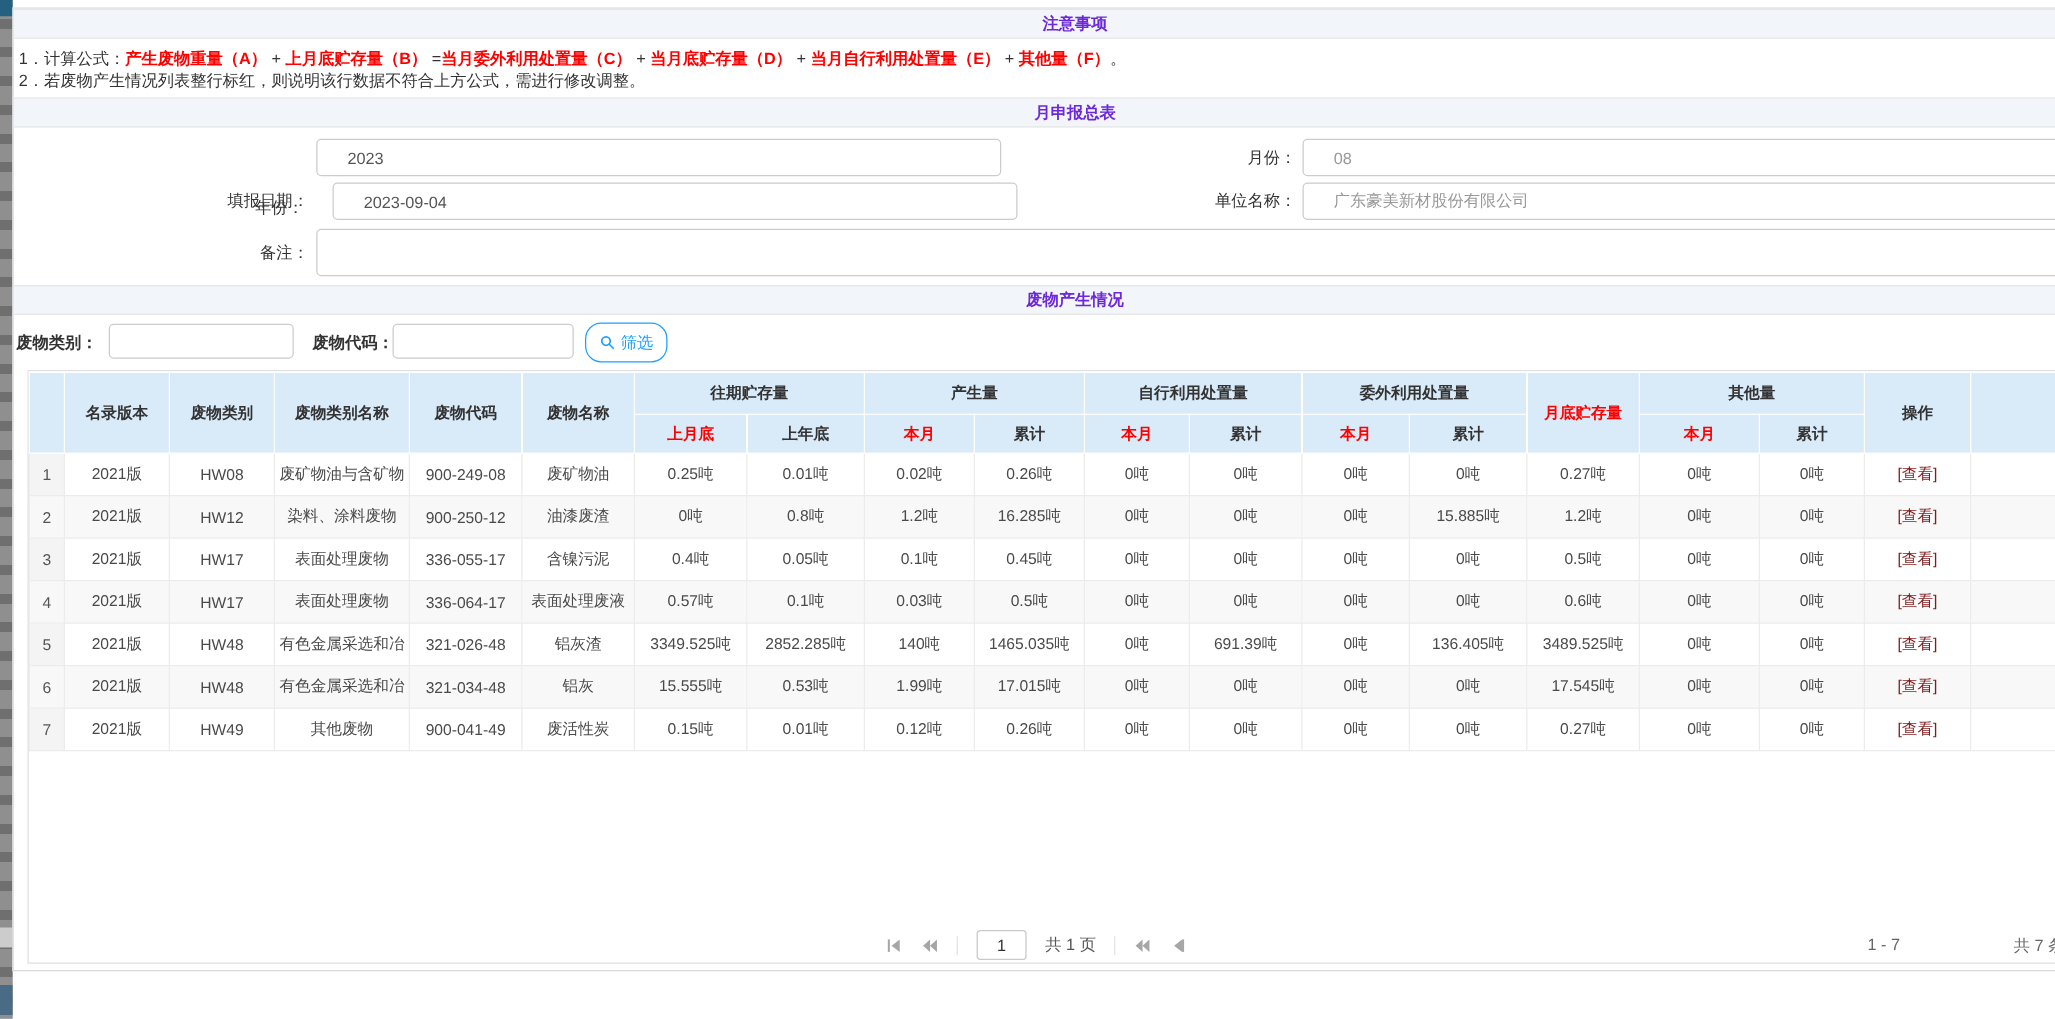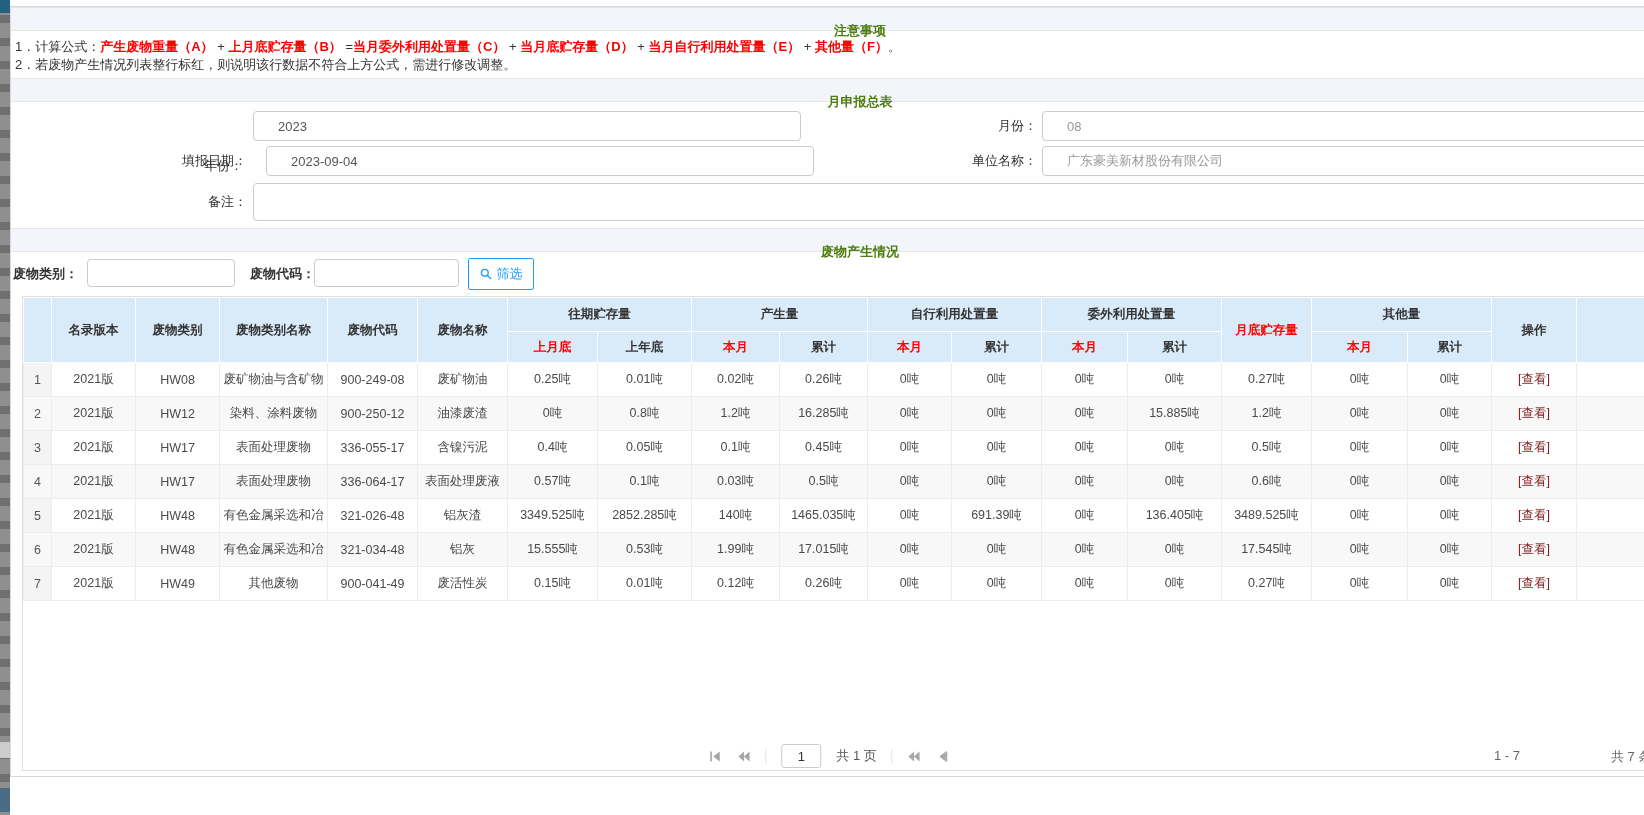--- a/index.html
+++ b/index.html
@@ -13,33 +13,33 @@
   .strip{left:0;top:0;width:10px;height:815px;background:#8f8f8f;
     background-image:repeating-linear-gradient(180deg,#8f8f8f 0 15px,#6f6f6f 15px 23px);}
   .strip-top{left:0;top:0;width:10px;height:13px;background:#24607f;}
   .strip-light{left:0;top:742px;width:10px;height:16px;background:#cccccc;}
   .strip-dark{left:0;top:788px;width:10px;height:24px;background:#4a6b85;}
 
   
   .panel{left:10px;top:6px;width:1700px;height:771px;background:#fff;border:1px solid #d9d9d9;}
 
   .bar{left:0;width:1698px;height:24px;background:#f2f6fa;border-top:1px solid #e6e6e6;border-bottom:1px solid #e6e6e6;}
-  .bar-title{margin:12px auto;width:1570px;text-align:center;line-height:22px;font-size:13px;font-weight:bold;color:#4d7c0f;}
+  .bar-title{margin:0 auto;width:1570px;text-align:center;line-height:22px;font-size:13px;font-weight:bold;color:#6d28d9;}
 
   .notes{left:4px;top:31px;width:1620px;font-size:13px;color:#333;line-height:18px;white-space:nowrap;}
   .notes .red{color:#ff0000;font-weight:bold;}
 
   .lbl{position:absolute;width:156px;text-align:right;font-size:13px;color:#333;line-height:30px;box-sizing:border-box;}
   .inp{position:absolute;height:30px;border:1px solid #ccc;border-radius:4px;background:#fff;
        font-size:13px;color:#555;padding:0 24px;box-sizing:border-box;outline:none;
        font-family:"Liberation Sans","DejaVu Sans",sans-serif;}
   .inp.gray{color:#999;}
 
   .flt-lbl{position:absolute;font-size:13px;font-weight:bold;color:#333;line-height:30px;}
-  .btn-filter{position:absolute;left:457px;top:251px;width:64px;height:30px;border:1px solid #1e9fff;border-radius:2px;
+  .btn-filter{position:absolute;left:457px;top:251px;width:64px;height:30px;border:1px solid #1e9fff;border-radius:13px;
       background:#fff;color:#1e9fff;font-size:13px;display:flex;align-items:center;justify-content:center;gap:5px;cursor:pointer;}
 
   
   .tbl-box{left:11px;top:289px;width:1660px;height:475px;border:1px solid #dfdfdf;background:#fff;}
   table.grid{border-collapse:collapse;table-layout:fixed;width:1643px;}
   table.grid th{background:#d9eaf8;border:1px solid #fdfdfd;font-size:12.5px;font-weight:bold;color:#333;
       text-align:center;white-space:nowrap;overflow:hidden;padding:0;}
   table.grid thead tr:first-child{height:34px;}
   table.grid thead tr:last-child{height:31px;}
   table.grid th.th-red{color:#ff0000;}

